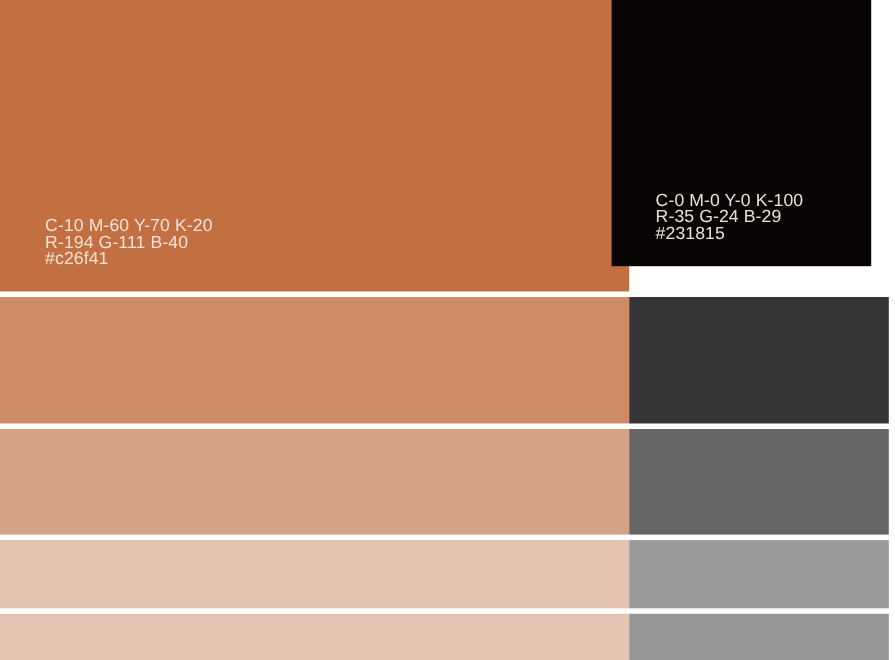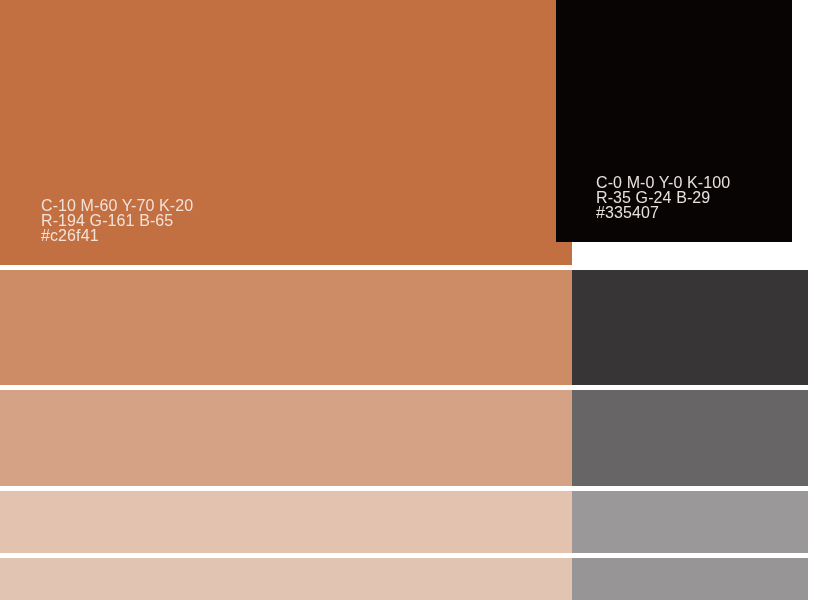--- a/index.html
+++ b/index.html
@@ -47,32 +47,32 @@
     left: 40px;
   }
 </style>
 </head>
 <body>
 
 <div id="palette">
     <div class="swatch" style="left: 0px; top: 0px; width: 572px; height: 265px; background: rgb(194, 111, 65);">
       <div class="swatch-info" style="color: rgb(243, 226, 216);">
         <span class="line">C-10 M-60 Y-70 K-20</span>
-        <span class="line">R-194 G-161 B-65</span>
+        <span class="line">R-194 G-111 B-40</span>
         <span class="line">#c26f41</span>
       </div>
     </div>
     <div class="swatch" style="left: 0px; top: 270px; width: 572px; height: 115px; background: rgb(205, 139, 102);"></div>
     <div class="swatch" style="left: 0px; top: 390px; width: 572px; height: 96px; background: rgb(214, 162, 134);"></div>
     <div class="swatch" style="left: 0px; top: 491px; width: 572px; height: 62px; background: rgb(227, 195, 176);"></div>
     <div class="swatch" style="left: 0px; top: 558px; width: 572px; height: 42px; background: rgb(226, 196, 178);"></div>
     <div class="swatch col-right" style="left: 556px; top: 0px; width: 236px; height: 242px; background: rgb(7, 4, 3);">
       <div class="swatch-info" style="color: rgb(232, 226, 223);">
         <span class="line">C-0 M-0 Y-0 K-100</span>
         <span class="line">R-35 G-24 B-29</span>
-        <span class="line">#335407</span>
+        <span class="line">#231815</span>
       </div>
     </div>
     <div class="swatch col-right" style="left: 572px; top: 270px; width: 236px; height: 115px; background: rgb(56, 53, 54);"></div>
     <div class="swatch col-right" style="left: 572px; top: 390px; width: 236px; height: 96px; background: rgb(104, 101, 102);"></div>
     <div class="swatch col-right" style="left: 572px; top: 491px; width: 236px; height: 62px; background: rgb(154, 152, 153);"></div>
     <div class="swatch col-right" style="left: 572px; top: 558px; width: 236px; height: 42px; background: rgb(151, 149, 149);"></div>
   </div>
 
 </body></html>

